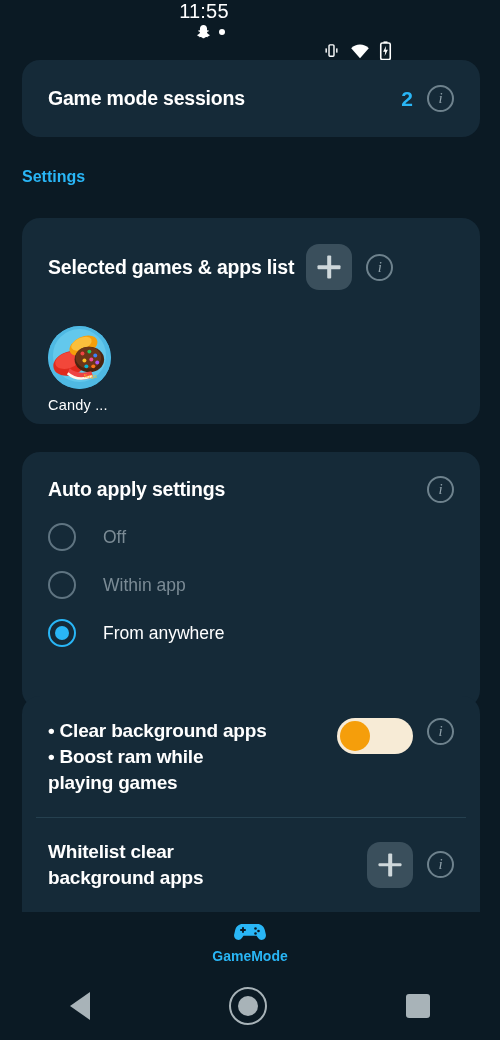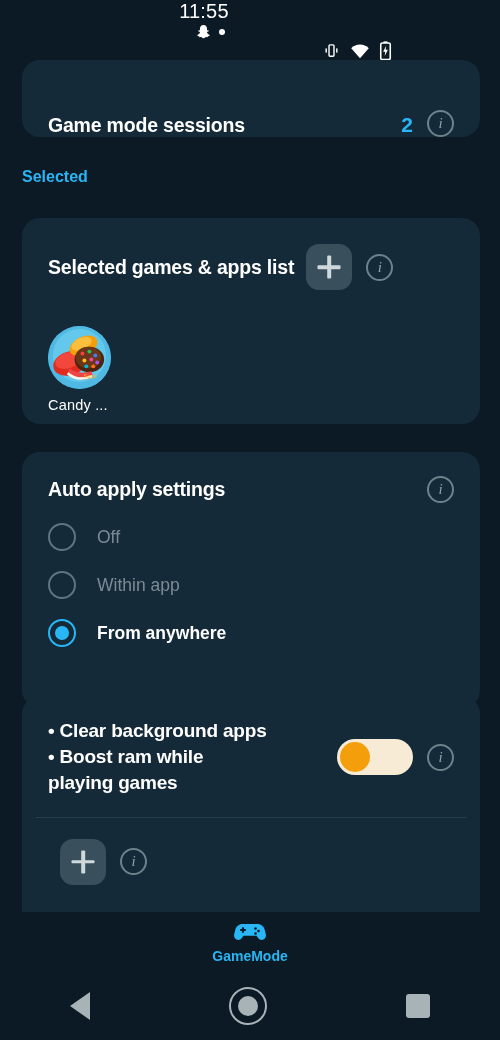--- a/index.html
+++ b/index.html
@@ -25,21 +25,21 @@
   
   .card {
     position:absolute; left:22px; width:458px;
     background:#152a38; border-radius:18px;
   }
   .card-title {
     color:#ffffff; font-size:19.5px; font-weight:bold; letter-spacing:-.2px;
   }
 
   
-  #sessions-card { top:60px; height:77px; display:flex; align-items:flex-end; padding:0 26px; }
+  #sessions-card { top:60px; height:77px; display:flex; align-items:center; padding:0 26px; }
   .sessions-count { color:#29b6f6; font-size:21px; font-weight:bold; margin-left:auto; }
 
   
   .section-header {
     position:absolute; left:22px; top:168px;
     color:#29b6f6; font-size:16px; font-weight:bold;
   }
 
   
   #games-card { top:218px; height:206px; padding:26px; }
@@ -60,26 +60,26 @@
   .radio-row { display:flex; align-items:center; margin-top:20px; }
   .radio-row:first-of-type { margin-top:22px; }
   .radio-outer {
     width:28px; height:28px; border-radius:50%;
     border:2.5px solid #5f7481; flex:none;
     display:flex; align-items:center; justify-content:center;
   }
   .radio-row.selected .radio-outer { border-color:#29b6f6; }
   .radio-inner { width:14px; height:14px; border-radius:50%; background:transparent; }
   .radio-row.selected .radio-inner { background:#29b6f6; }
-  .radio-label { margin-left:21px; color:#7b8b95; font-size:17.5px; }
-  .radio-row.selected .radio-label { color:#ffffff; font-weight:bold; font-size:17.5px; }
+  .radio-label { margin-left:27px; color:#7b8b95; font-size:17.5px; }
+  .radio-row.selected .radio-label { color:#ffffff; font-weight:normal; font-size:17.5px; }
 
   
   #boost-card { top:696px; height:216px; border-radius:18px 18px 0 0; overflow:hidden; }
-  .boost-row { display:flex; align-items:center; padding:22px 26px 20px 26px; }
+  .boost-row { display:flex; align-items:flex-start; padding:22px 26px 20px 26px; }
   .bullets { flex:1; padding-right:10px; }
   .bullet-line {
     color:#ffffff; font-size:19px; font-weight:bold; line-height:1.38; letter-spacing:-.2px;
   }
   .divider { height:1px; background:#25404f; margin:0 14px; }
   .whitelist-row { display:flex; align-items:center; padding:21px 26px 0 26px; }
   .whitelist-title { flex:1; padding-right:10px; }
 
   
   .plus-btn {
@@ -162,21 +162,21 @@
       </svg>
     </span>
   </div>
 
   <div class="card" id="sessions-card">
     <span class="card-title">Game mode sessions</span>
     <span class="sessions-count">2</span>
     <span class="info-icon">i</span>
   </div>
 
-  <div class="section-header">Selected</div>
+  <div class="section-header">Settings</div>
 
   <div class="card" id="games-card">
     <div class="row-head">
       <span class="card-title">Selected games &amp; apps list</span>
       <span class="plus-btn"></span>
       <span class="info-icon">i</span>
     </div>
     <div class="app-tile">
       <span class="app-icon">
         <svg viewBox="0 0 64 64" width="63" height="63">
@@ -237,20 +237,24 @@
         <div class="bullet-line">• Boost ram while</div>
         <div class="bullet-line">playing games</div>
       </div>
       <span class="toggle">
         <span class="toggle-thumb"></span>
       </span>
       <span class="info-icon">i</span>
     </div>
     <div class="divider"></div>
     <div class="whitelist-row">
+      <div class="whitelist-title">
+        <div class="bullet-line">Whitelist clear</div>
+        <div class="bullet-line">background apps</div>
+      </div>
       <span class="plus-btn"></span>
       <span class="info-icon">i</span>
     </div>
   </div>
 
   <div class="tabbar">
     <div class="tab active">
       <svg width="32" height="22" viewBox="0 0 32 22">
         <path fill="#29b6f6" d="M8.5 3h15c3.6 0 6.4 2.5 7.3 6l1 4.3c.6 2.6-.8 5-3.2 5.5-1.8.4-3.4-.4-4.5-1.9l-1.6-2.2H9.5l-1.6 2.2c-1.1 1.5-2.7 2.3-4.5 1.9-2.4-.5-3.8-2.9-3.2-5.5l1-4.3C2.1 5.5 4.9 3 8.5 3z"></path>
         <rect x="6" y="8" width="6" height="1.9" rx=".9" fill="#0b1a24"></rect>

